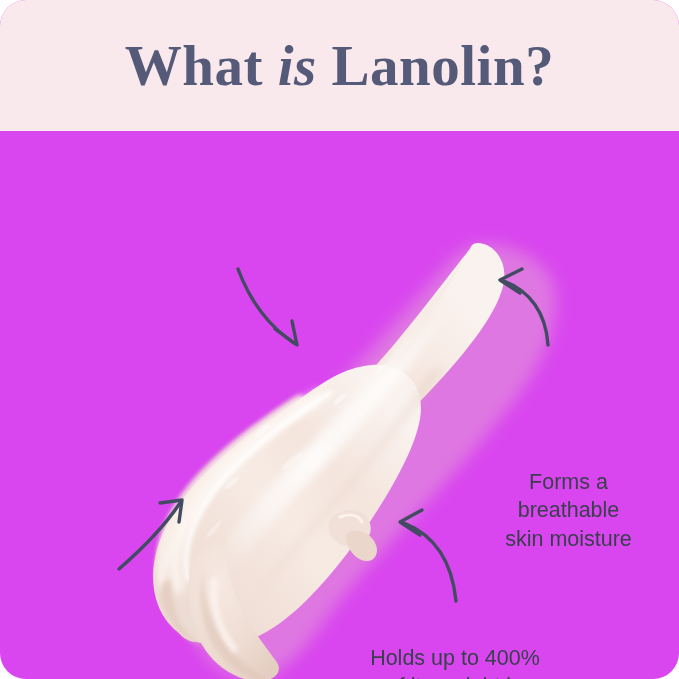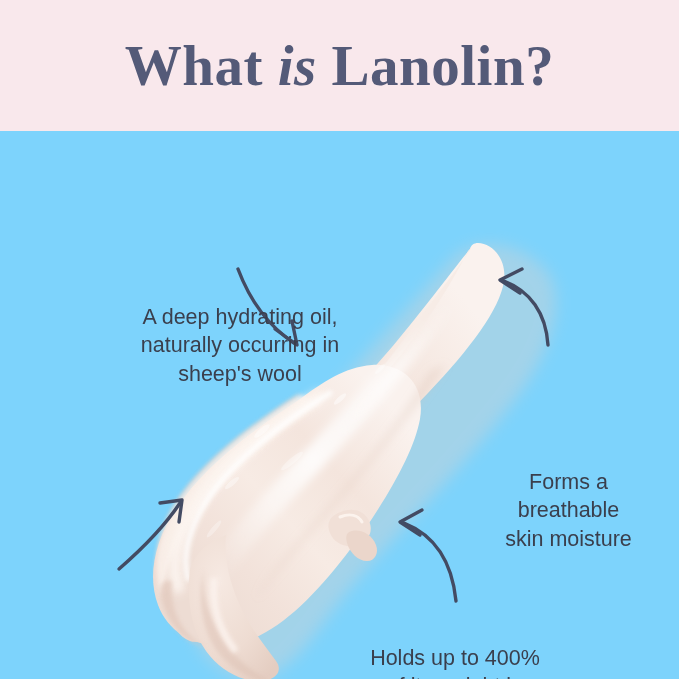--- a/index.html
+++ b/index.html
@@ -11,22 +11,23 @@
     width: 679px;
     height: 679px;
     background: #ffffff;
     font-family: "Liberation Sans", sans-serif;
     overflow: hidden;
   }
   #infographic {
     position: relative;
     width: 679px;
     height: 679px;
-    background: #7dd3fc;
+    background: #d946ef;
     overflow: hidden;
+    border-radius: 26px;
   }
 
   
   #header-band {
     position: absolute;
     left: 0;
     top: 0;
     width: 679px;
     height: 131px;
     background: #f9e8ec;
@@ -276,23 +277,20 @@
           <path d="M 422 379 L 400 391 L 420 404"></path>
         </g>
 
         <g>
           <path d="M 119 438 C 142 418, 164 396, 180 372"></path>
           <path d="M 160 372 L 182 369 L 179 391"></path>
         </g>
       </g>
     </svg>
 
-    <div class="annotation" id="annotation-wool">A deep hydrating oil,
-naturally occurring in
-sheep's wool</div>
 
     <div class="annotation" id="annotation-barrier">Forms a
 breathable
 skin moisture</div>
 
     <div class="annotation" id="annotation-moisture">Holds up to 400%
 of its weight in
 moisture</div>
 
   </div>

